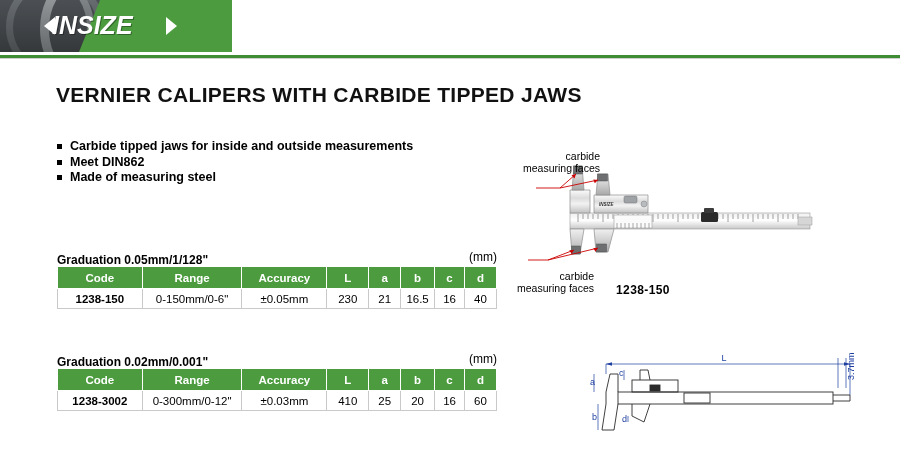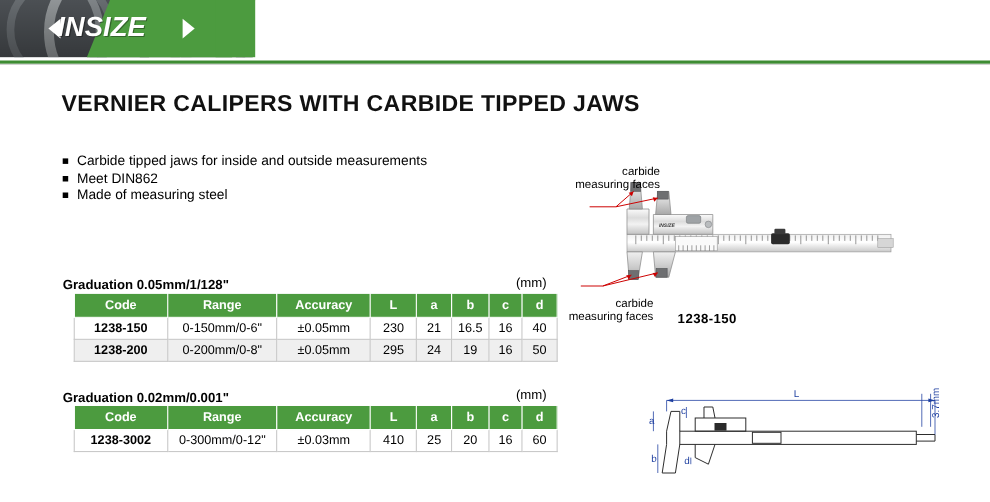--- a/index.html
+++ b/index.html
@@ -112,20 +112,21 @@
   .features {
     position: absolute;
     left: 57px; top: 139px;
     font-size: 12.5px;
     line-height: 15.5px;
   }
   .features .feat {
     position: relative;
     padding-left: 13px;
     white-space: nowrap;
+    font-weight: bold;
   }
   .features .feat::before {
     content: "";
     position: absolute;
     left: 0; top: 5px;
     width: 5px; height: 5px;
     background: #000000;
   }
 
   
@@ -137,21 +138,20 @@
   }
   .table-unit {
     position: absolute;
     right: 0; top: 0;
     font-size: 12px;
     font-weight: normal;
   }
   table.spec {
     border-collapse: collapse;
     font-size: 11.5px;
-    margin-left: 10px;
   }
   table.spec th {
     background: #4c9b3f;
     color: #ffffff;
     font-weight: bold;
     border: 1px solid #ffffff;
     padding: 3px 4px;
     text-align: center;
     height: 15px;
   }
@@ -249,30 +249,20 @@
     <tbody>
       <tr>
         <td class="code">1238-150</td>
         <td class="range">0-150mm/0-6"</td>
         <td>±0.05mm</td>
         <td>230</td>
         <td>21</td>
         <td>16.5</td>
         <td>16</td>
         <td>40</td>
-      </tr>
-      <tr class="alt">
-        <td class="code">1238-200</td>
-        <td class="range">0-200mm/0-8"</td>
-        <td>±0.05mm</td>
-        <td>295</td>
-        <td>24</td>
-        <td>19</td>
-        <td>16</td>
-        <td>50</td>
       </tr>
     </tbody>
   </table>
 </div>
 
 <div class="table-block" style="left:57px; top:352px; width:440px;">
   <div style="position:relative; height:16px;">
     <span class="table-caption">Graduation 0.02mm/0.001"</span>
     <span class="table-unit">(mm)</span>
   </div>

